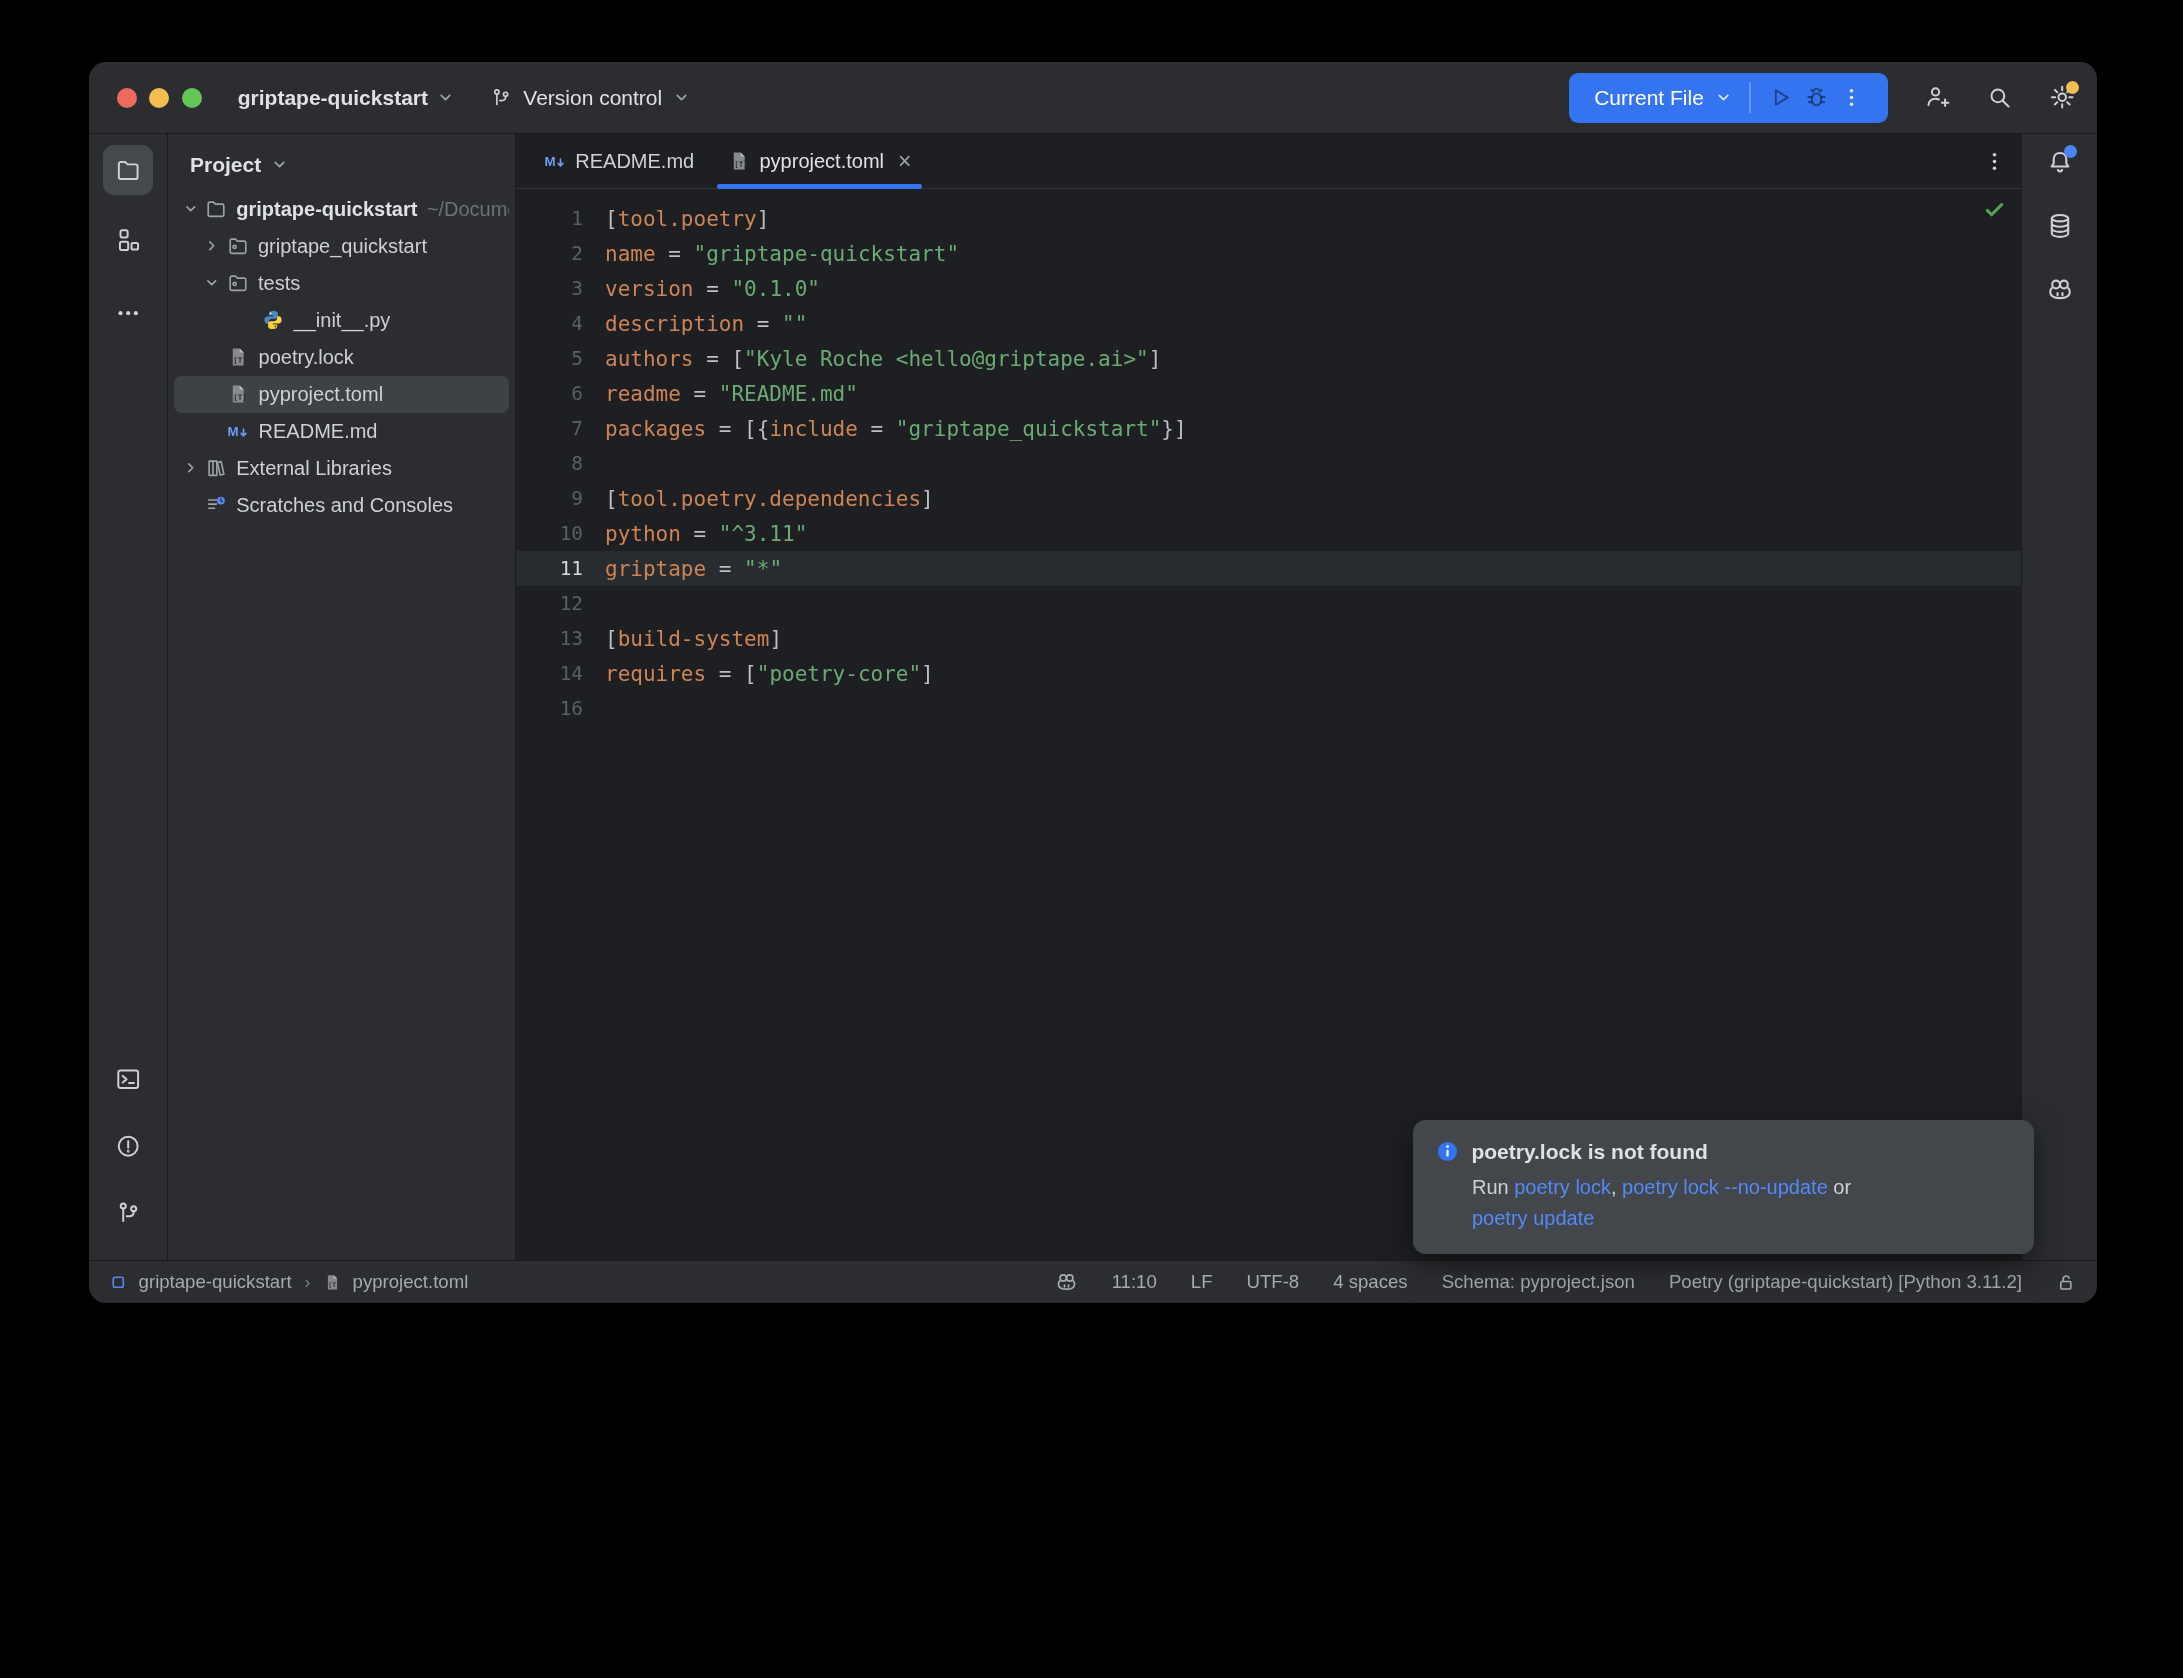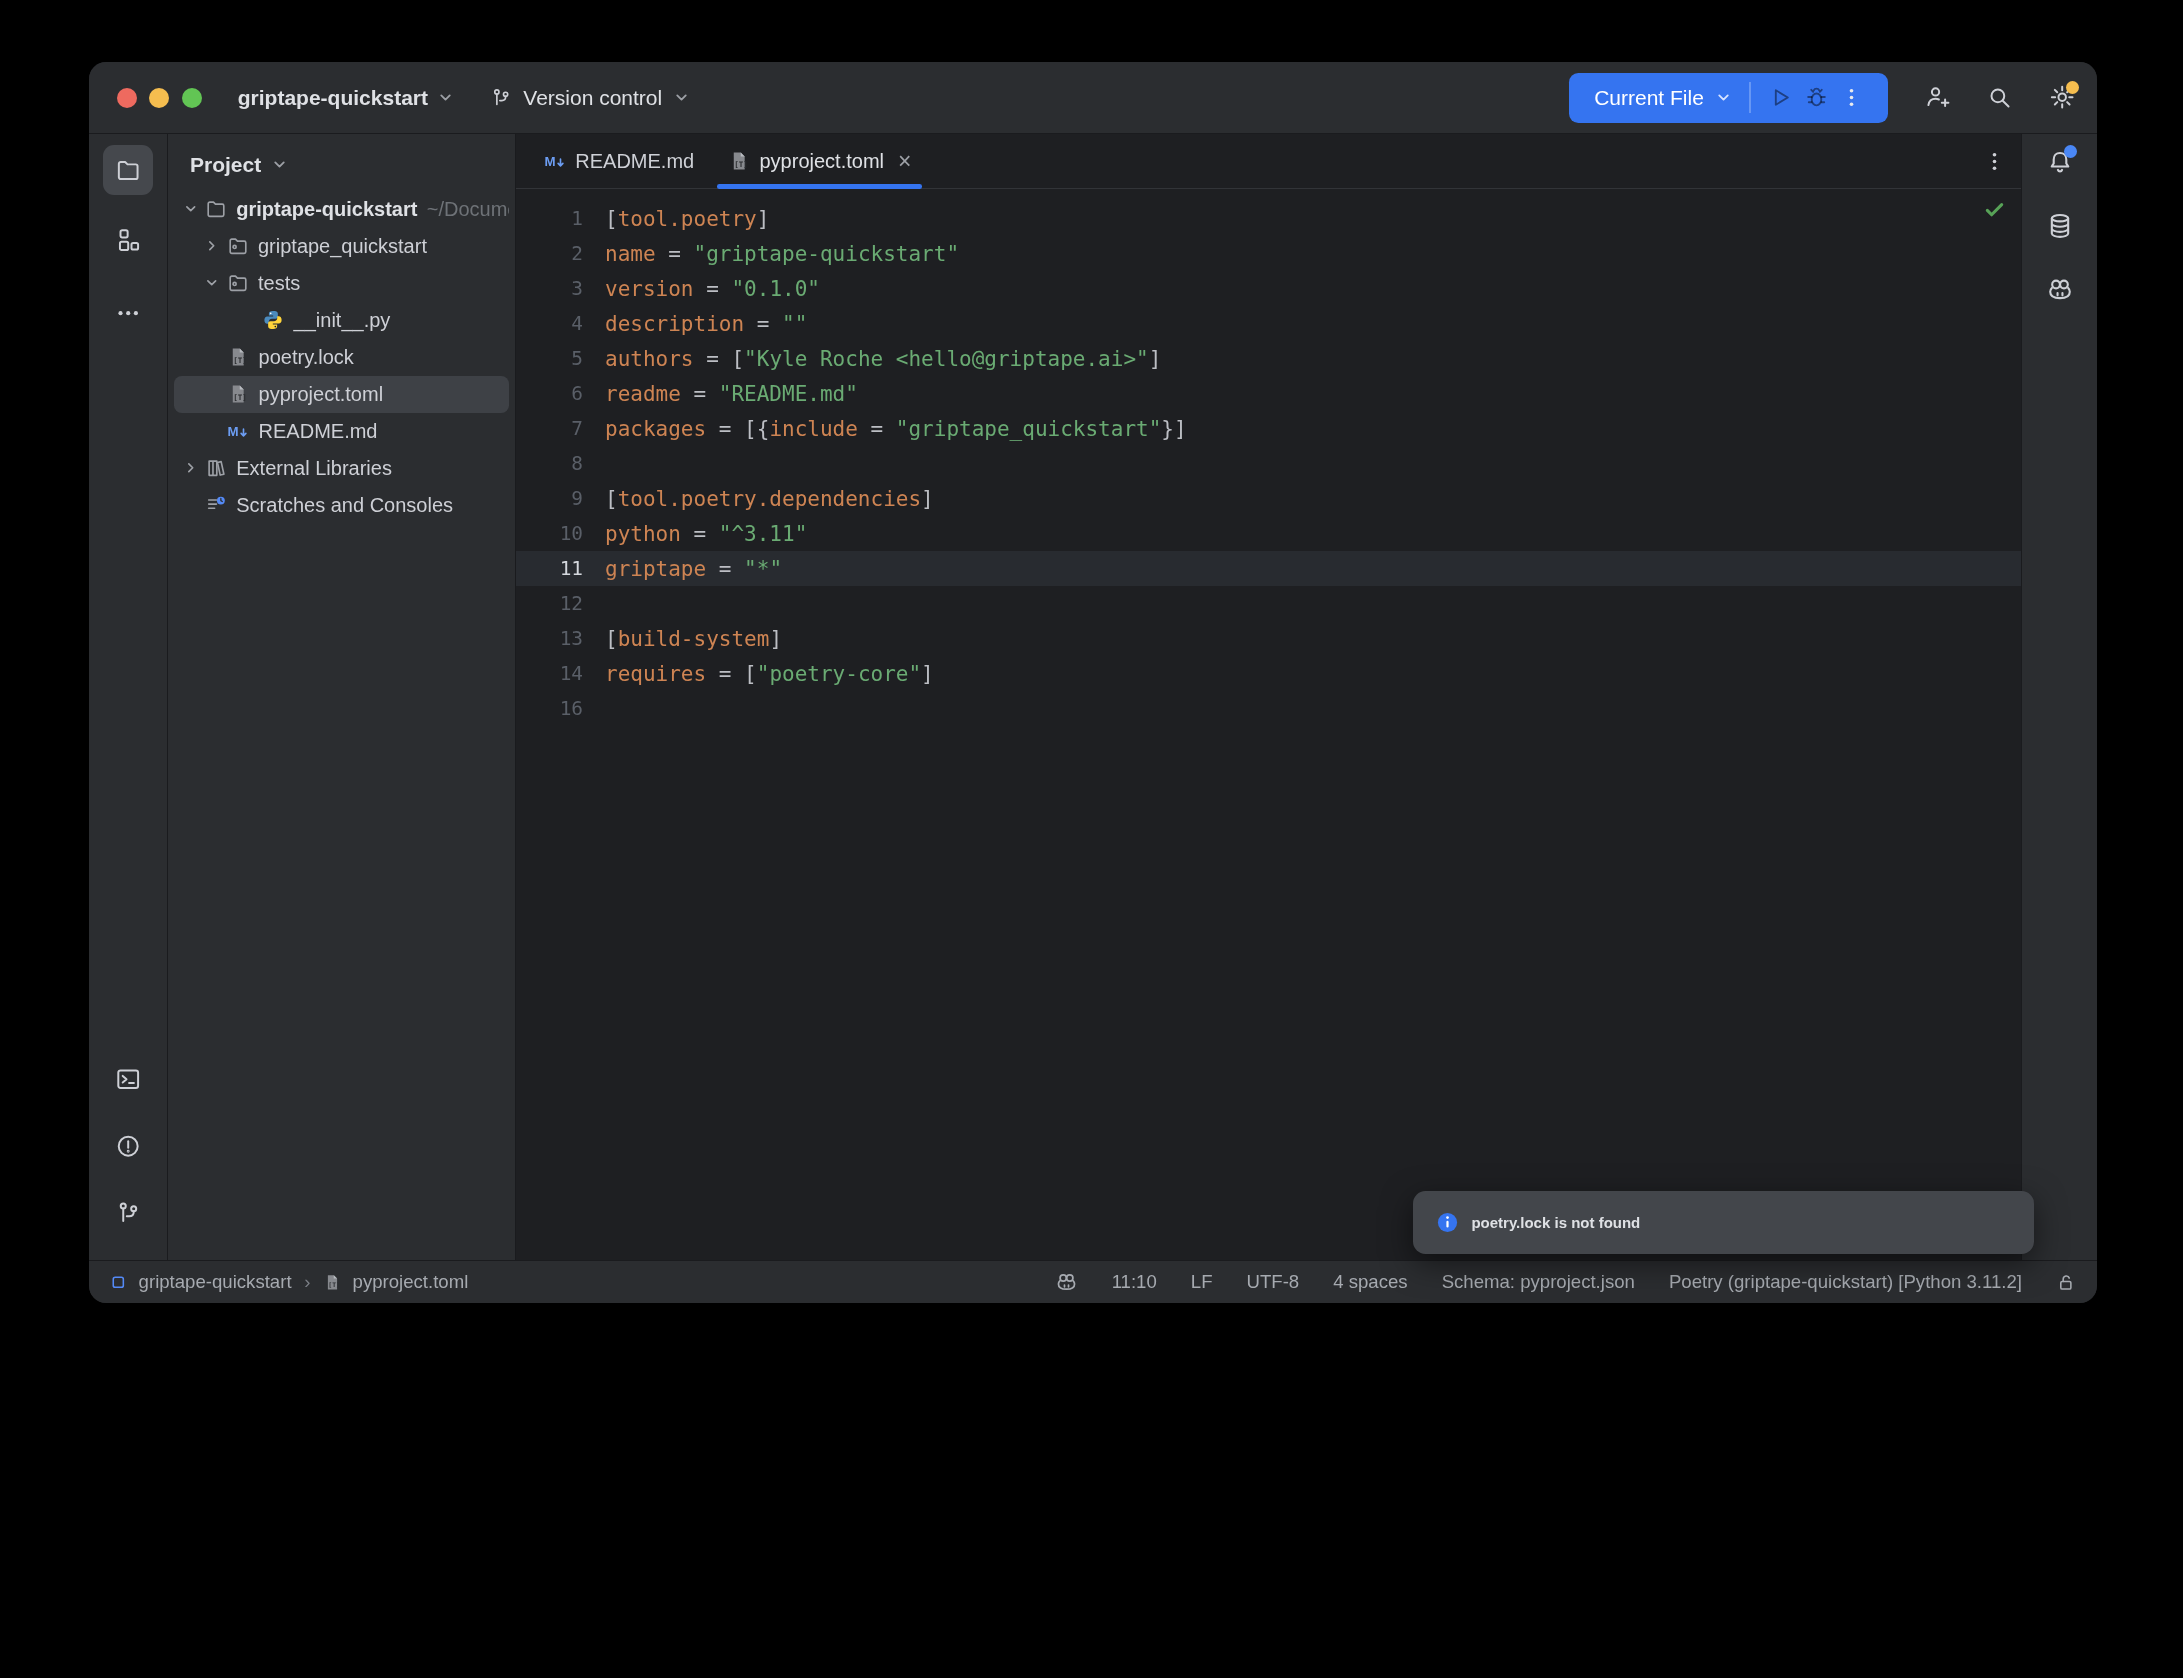--- a/index.html
+++ b/index.html
@@ -74,21 +74,21 @@
   .lcode{white-space:pre;}
   .tk-k{color:#CE8453}.tk-p{color:#BCBEC4}.tk-s{color:#6AAB73}
   .editor-check{position:absolute;top:9.3px;right:15.5px;width:23px;height:23px;color:#57A257;}
   
   .right-strip{width:75px;background:#2B2D30;border-left:0.8px solid #1A1B1E;display:flex;flex-direction:column;
                align-items:center;padding-top:14px;gap:36px;flex:0 0 auto;}
   .rs-icon{width:28px;height:28px;color:#CED0D6;position:relative;}
   
   .notification{position:absolute;right:63px;bottom:6.2px;width:575px;background:#43464B;border-radius:12.4px;
                 padding:20px 23px;box-shadow:0 9.3px 31px rgba(0,0,0,.5);font-size:20px;z-index:5;}
-  .notif-title-row{display:flex;align-items:center;gap:12.4px;color:#DFE1E5;font-weight:700;font-size:15px;}
+  .notif-title-row{display:flex;gap:12.4px;color:#DFE1E5;font-weight:700;font-size:21px;}
   .notif-info{width:23px;height:23px;flex:0 0 auto;}
   .notif-body{margin-left:36px;margin-top:7.8px;line-height:31px;color:#CED0D6;}
   .link{color:#548AF7;cursor:pointer;}
   
   .statusbar{height:42px;background:#2B2D30;border-top:0.8px solid #1A1B1E;display:flex;align-items:center;
              font-size:18.6px;color:#A6AAB0;padding:0 20px;flex:0 0 auto;}
   .sb-left{display:flex;align-items:center;gap:11px;}
   .sb-icon{width:18.6px;height:18.6px;display:inline-flex;}
   .sb-icon svg{width:100%;height:100%;}
   .sb-sep{color:#7A7E85;font-size:18.6px;padding:0 1.6px;}
@@ -492,20 +492,21 @@
       <div class="notif-title-row">
         <span class="icon notif-info">
             <svg viewBox="0 0 24 24">
               <circle cx="12" cy="12" r="10" fill="#3574F0"></circle>
               <rect x="10.85" y="10.2" width="2.3" height="7" rx="1.15" fill="#fff"></rect>
               <circle cx="12" cy="6.9" r="1.4" fill="#fff"></circle>
             </svg>
           </span>
         <span>poetry.lock is not found</span>
       </div>
+      <div class="notif-body" id="notif-body"><span>Run </span><a class="link">poetry lock</a><span>, </span><a class="link">poetry lock --no-update</a><span> or </span><br><a class="link">poetry update</a></div>
     </div>
   </div>
 
   <div class="statusbar">
     <div class="sb-left">
       <span class="sb-icon">
           <svg viewBox="0 0 24 24">
             <rect x="5.5" y="5.5" width="13" height="13" rx="2.5" fill="none" stroke="#548AF7" stroke-width="2"></rect>
           </svg>
         </span>

